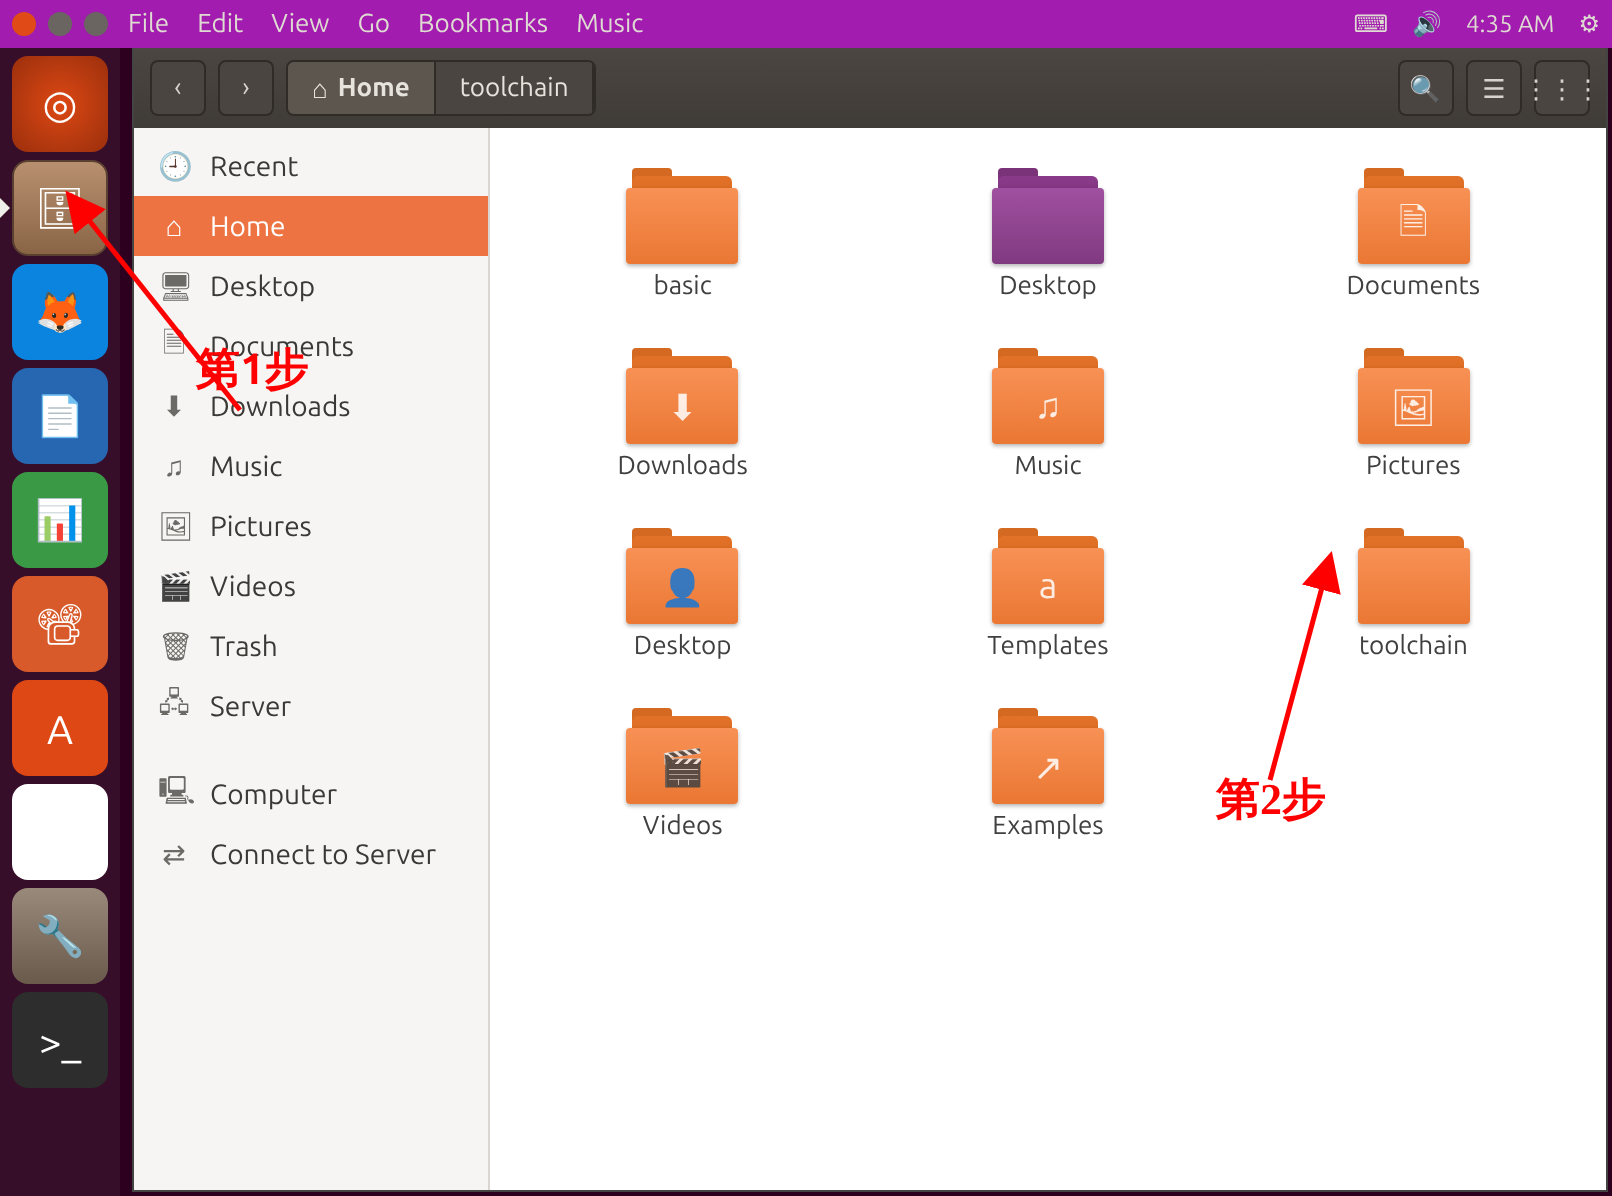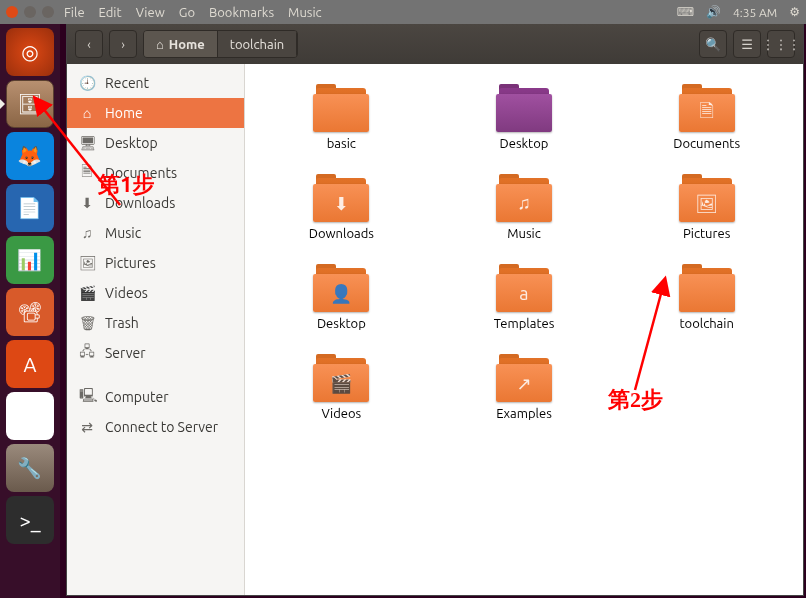--- a/index.html
+++ b/index.html
@@ -1,19 +1,19 @@
 <!DOCTYPE html>
 <html><head>
 <meta charset="utf-8">
 <style>
 * { margin: 0; padding: 0; box-sizing: border-box; font-family: Ubuntu, "Segoe UI", sans-serif; }
 body { width: 806px; height: 598px; background: #2c001e; overflow: hidden; position: relative; }
 
 
-.menubar { height: 24px; background: #737373; display: flex; align-items: center; padding: 0 6px; color: #dfdbd2; font-size: 13px; position: relative; }
+.menubar { height: 24px; background: #a21caf; display: flex; align-items: center; padding: 0 6px; color: #dfdbd2; font-size: 13px; position: relative; }
 .window-ctrls { display: flex; gap: 6px; margin-right: 10px; }
 .wc { width: 12px; height: 12px; border-radius: 50%; }
 .wc.close { background: #df4a16; }
 .wc.min { background: #6a6561; }
 .wc.max { background: #6a6561; }
 .menu-items { display: flex; gap: 14px; }
 .menu-right { margin-left: auto; display: flex; align-items: center; gap: 12px; font-size: 12px; }
 .menu-right .ico { display: inline-block; }
 
 
@@ -52,21 +52,21 @@
 .grid { display: grid; grid-template-columns: repeat(3, 1fr); gap: 20px 10px; justify-items: center; }
 .folder { display: flex; flex-direction: column; align-items: center; gap: 4px; width: 130px; padding: 4px; border-radius: 3px; }
 .folder-icon { width: 56px; height: 44px; position: relative; }
 .folder-back { position: absolute; left: 3px; top: 0; width: 50px; height: 38px; background: linear-gradient(#e27228, #c85a15); border-radius: 3px 3px 2px 2px; }
 .folder-tab { position: absolute; left: 3px; top: -4px; width: 20px; height: 8px; background: #d46a22; border-radius: 2px 2px 0 0; }
 .folder-front { position: absolute; left: 0; top: 6px; width: 56px; height: 38px; background: linear-gradient(#f89155, #ea7733); border-radius: 2px; box-shadow: 0 1px 2px rgba(0,0,0,0.3); display: flex; align-items: center; justify-content: center; }
 .folder-icon.purple .folder-back { background: linear-gradient(#8a3a8a, #6a2a6a); }
 .folder-icon.purple .folder-tab { background: #7a3278; }
 .folder-icon.purple .folder-front { background: linear-gradient(#a050a0, #803a80); }
 .folder-glyph { color: rgba(255,255,255,0.85); font-size: 18px; }
-.folder-label { font-size: 13px; color: #000000; text-align: left; }
+.folder-label { font-size: 13px; color: #404040; text-align: left; }
 
 
 .annotation { position: absolute; pointer-events: none; }
 .ann1 { left: 98px; top: 170px; color: #ff0000; font-size: 22px; font-weight: bold; text-align: right; }
 .ann2 { left: 608px; top: 385px; color: #ff0000; font-size: 22px; font-weight: bold; font-family: Liberation Serif, serif; }
 .arrow { position: absolute; pointer-events: none; }
 .arrow svg { overflow: visible; }
 </style>
 </head>
 <body>

